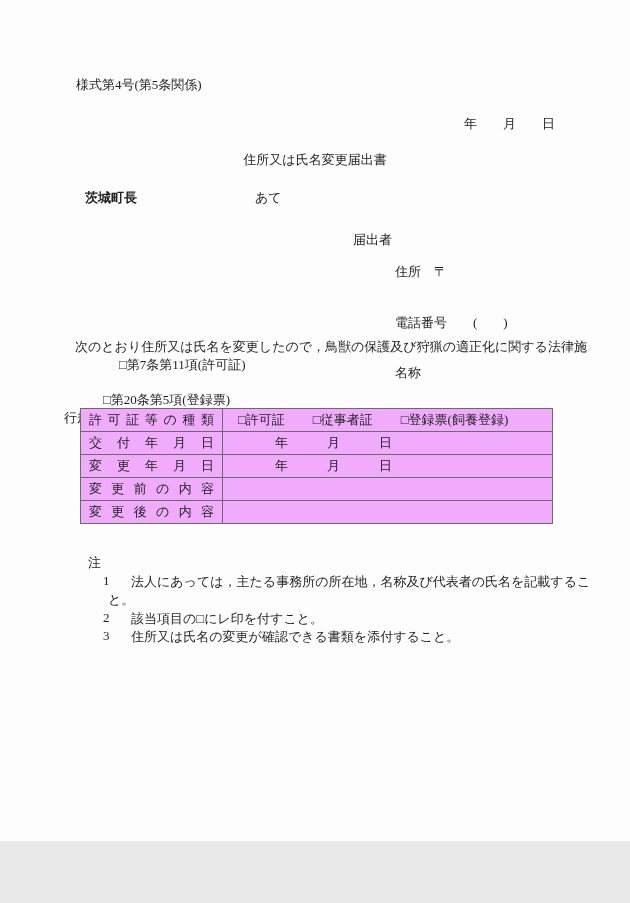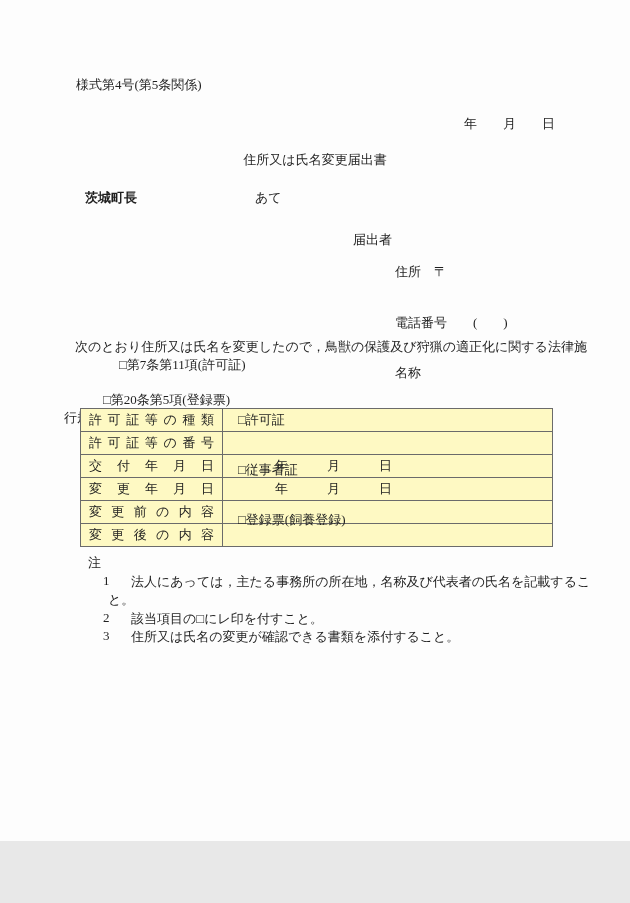--- a/index.html
+++ b/index.html
@@ -30,35 +30,35 @@
   .stmt1 { left: 75px;  top: 338px; }
   .stmt2 { left: 103px; top: 356px; margin-left: 16px; }
   .stmt3 { left: 64px;  top: 373px; margin-top: 36px; }
   .stmt4 { left: 103px; top: 391px; }
 
   .form-table {
     position: absolute;
     left: 80px; top: 408px;
     width: 471px;
     border: 1px solid #6b6b6b;
-    background: #fef9c3;
+    background: #f0abfc;
   }
   .trow { display: flex; height: 22px; border-bottom: 1px solid #6b6b6b; }
   .trow:last-child { border-bottom: none; }
   .tlabel {
     width: 142px;
     box-sizing: border-box;
     border-right: 1px solid #6b6b6b;
     padding: 0 8px;
     line-height: 22px;
     text-align: justify;
     text-align-last: justify;
   }
   .tvalue { flex: 1; line-height: 22px; white-space: pre; }
-  .tvalue.options { display: flex; gap: 28px; padding-left: 15px; flex-direction: column; }
+  .tvalue.options { display: flex; gap: 28px; padding-left: 15px; }
   .tvalue.datecell { padding-left: 52px; }
   .tvalue.plain { padding-left: 15px; }
 
   .notes-label { left: 88px;  top: 554px; }
   .note-num    { left: 103px; }
   .note-text   { left: 131px; }
   .n1a { top: 573px; }
   .n1b { left: 108px; top: 591px; }
   .n2  { top: 610px; }
   .n3  { top: 628px; }
@@ -94,24 +94,20 @@
   <div class="form-table">
     <div class="trow">
       <div class="tlabel">許可証等の種類</div>
       <div class="tvalue options">
         <span>□許可証</span>
         <span>□従事者証</span>
         <span>□登録票(飼養登録)</span>
       </div>
     </div>
     <div class="trow">
-      <div class="tlabel">許可証等の番号</div>
-      <div class="tvalue plain"></div>
-    </div>
-    <div class="trow">
       <div class="tlabel">交付年月日</div>
       <div class="tvalue datecell">年　　　月　　　日</div>
     </div>
     <div class="trow">
       <div class="tlabel">変更年月日</div>
       <div class="tvalue datecell">年　　　月　　　日</div>
     </div>
     <div class="trow">
       <div class="tlabel">変更前の内容</div>
       <div class="tvalue plain"></div>

